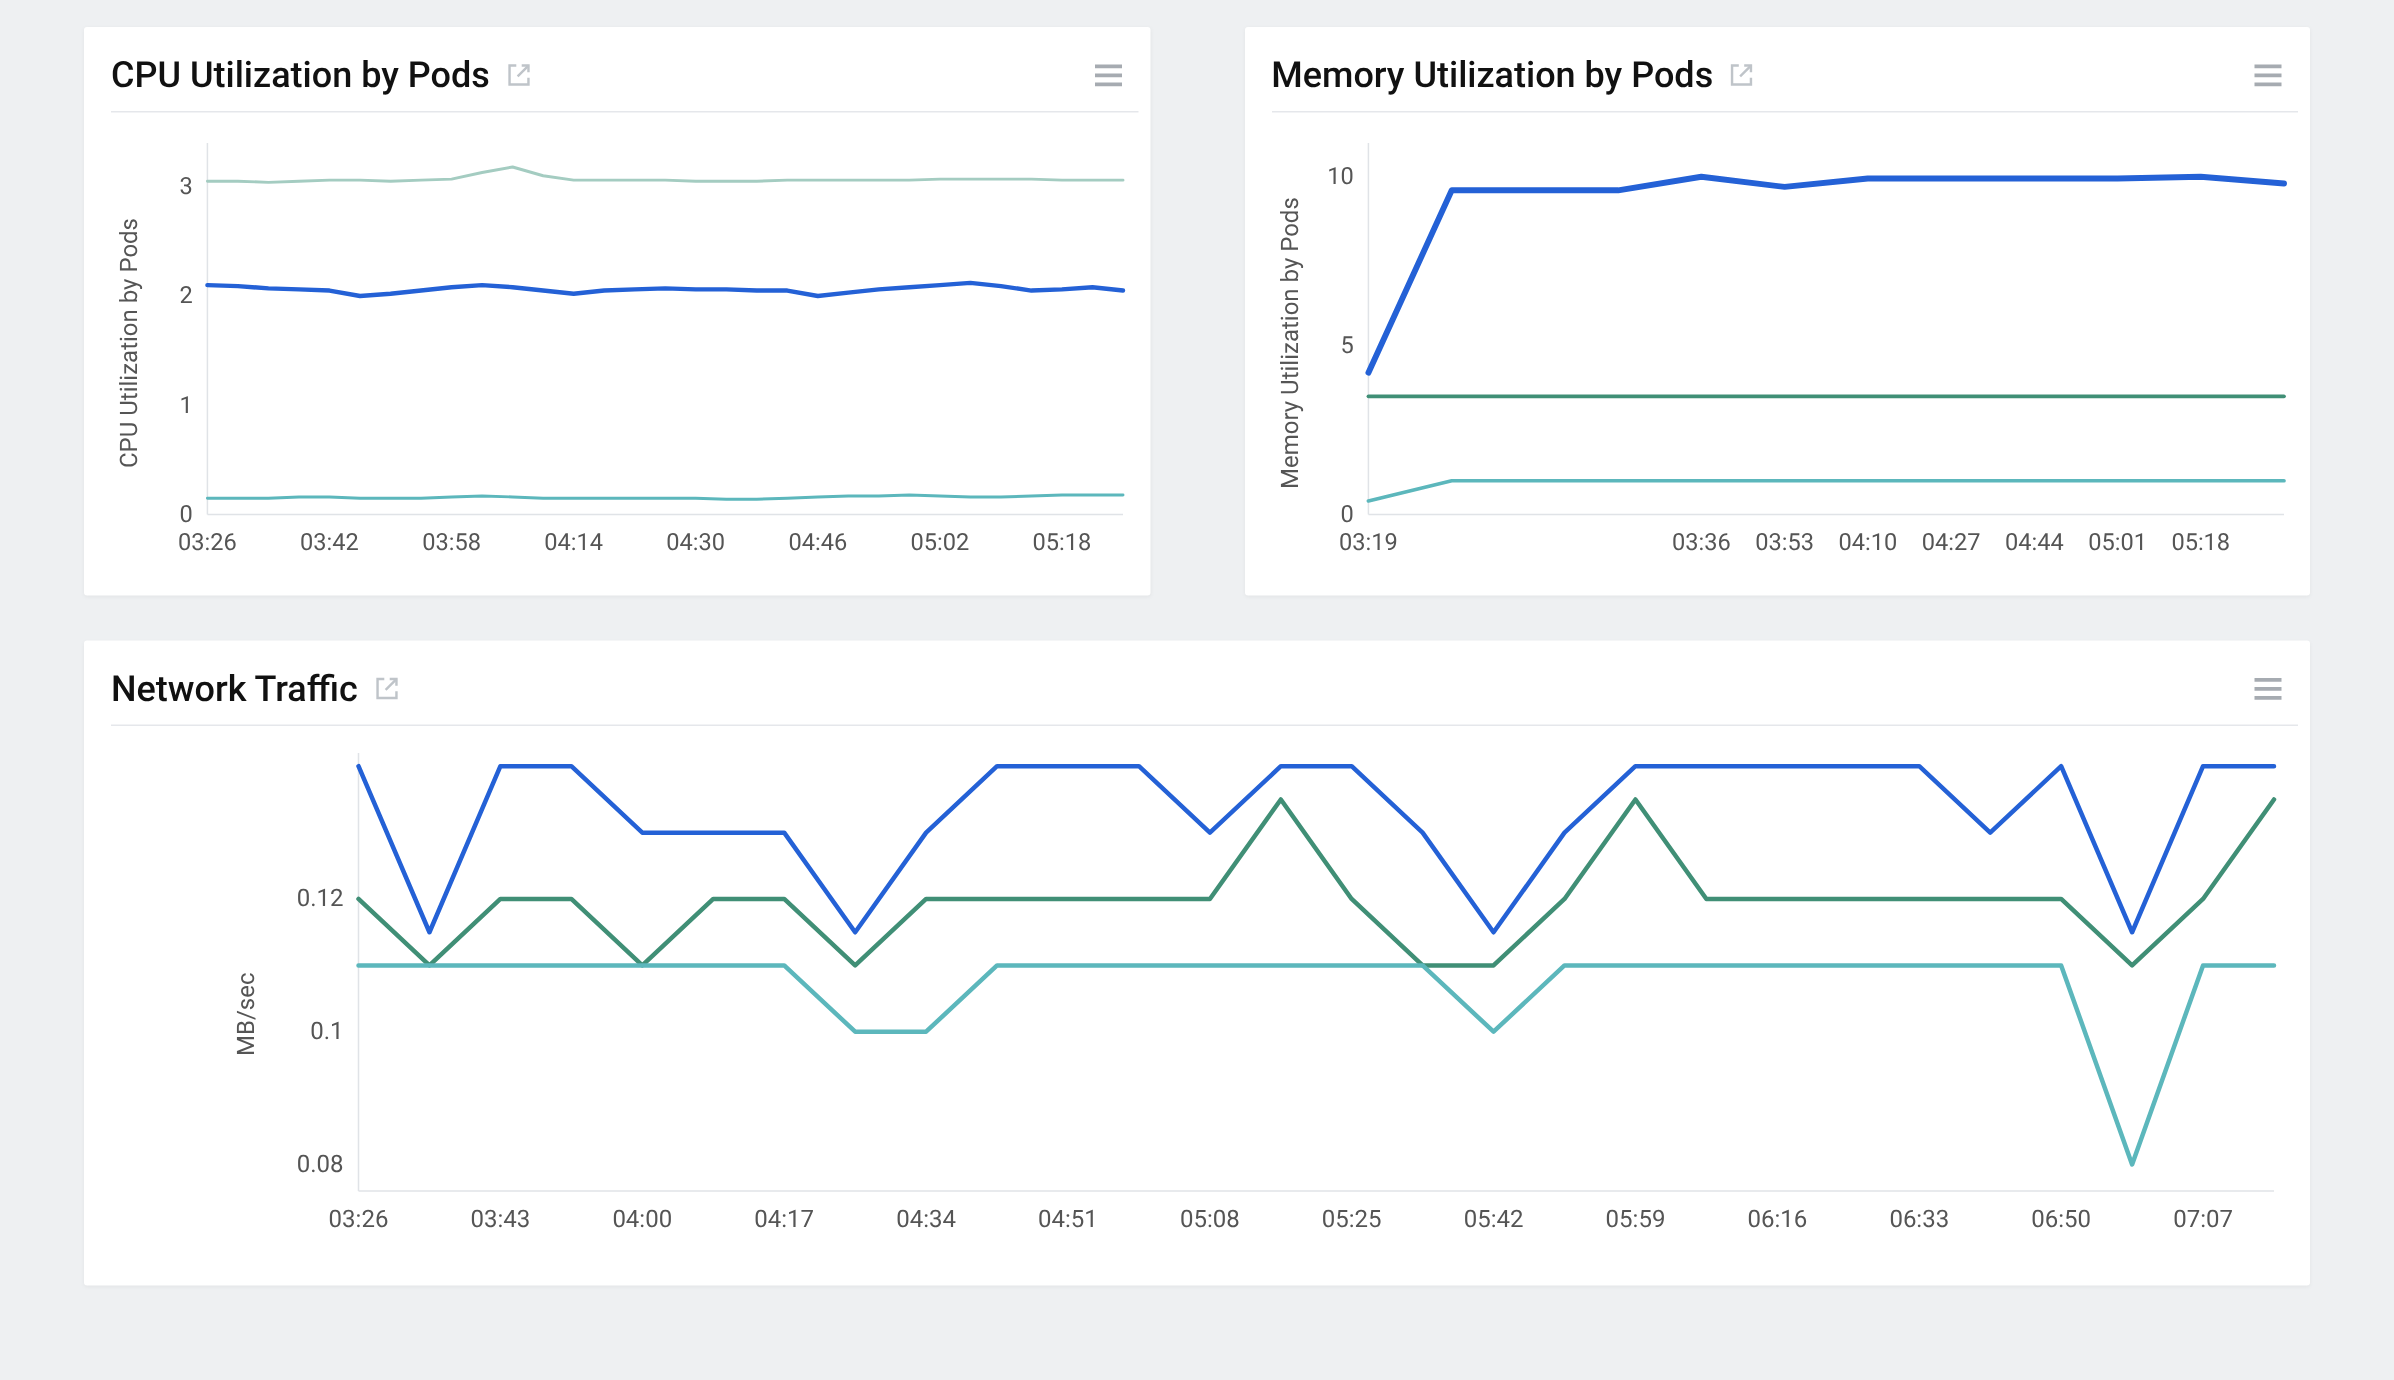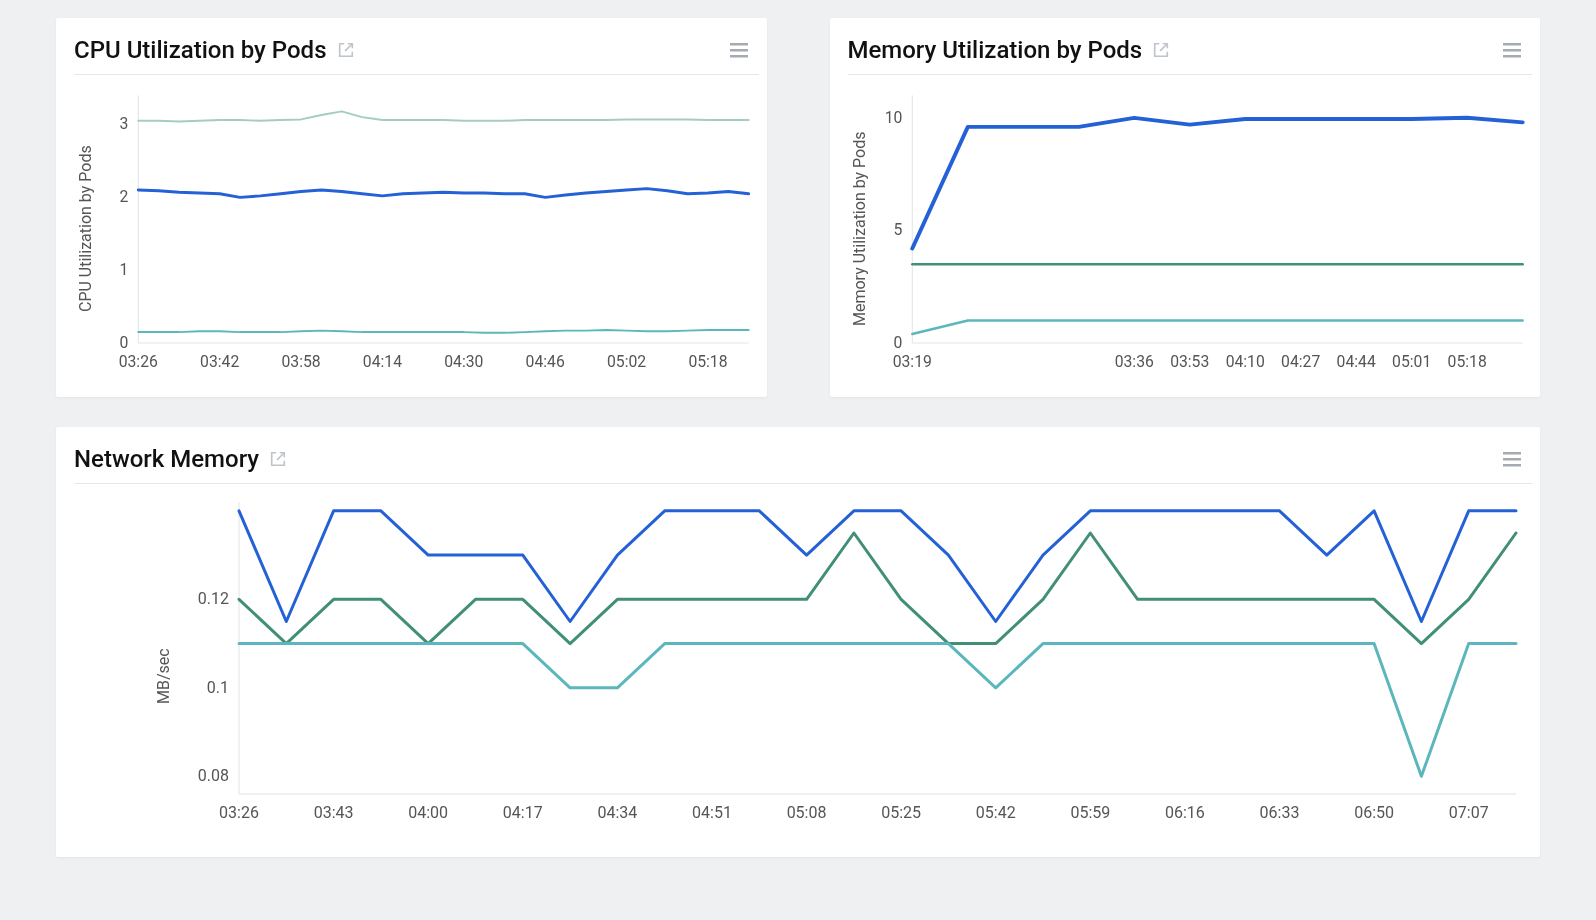--- a/index.html
+++ b/index.html
@@ -191,21 +191,21 @@
               <polyline class="series-line" points="42.0,256.8 98.5,243.1 154.9,243.1 211.4,243.1 267.8,243.1 324.3,243.1 380.7,243.1 437.2,243.1 493.6,243.1 550.1,243.1 606.5,243.1 663.0,243.1" stroke="#5cb7bc" stroke-width="2.5"></polyline>
             </svg>
         </div>
       </div>
     </div>
   </div>
 
   <div class="panel panel-full">
     <div class="panel-header">
       <div class="panel-title">
-        <span>Network Memory</span>
+        <span>Network Traffic</span>
         <svg class="icon-popout" viewBox="0 0 20 20">
           <path d="M8 3 H3 V17 H17 V12"></path>
             <path d="M12 3 H17 V8"></path>
             <path d="M17 3 L9 11"></path>
         </svg>
       </div>
       <svg class="icon-menu" viewBox="0 0 20 18">
         <rect x="1" y="2" width="18" height="2.5"></rect>
           <rect x="1" y="8" width="18" height="2.5"></rect>
           <rect x="1" y="14" width="18" height="2.5"></rect>

